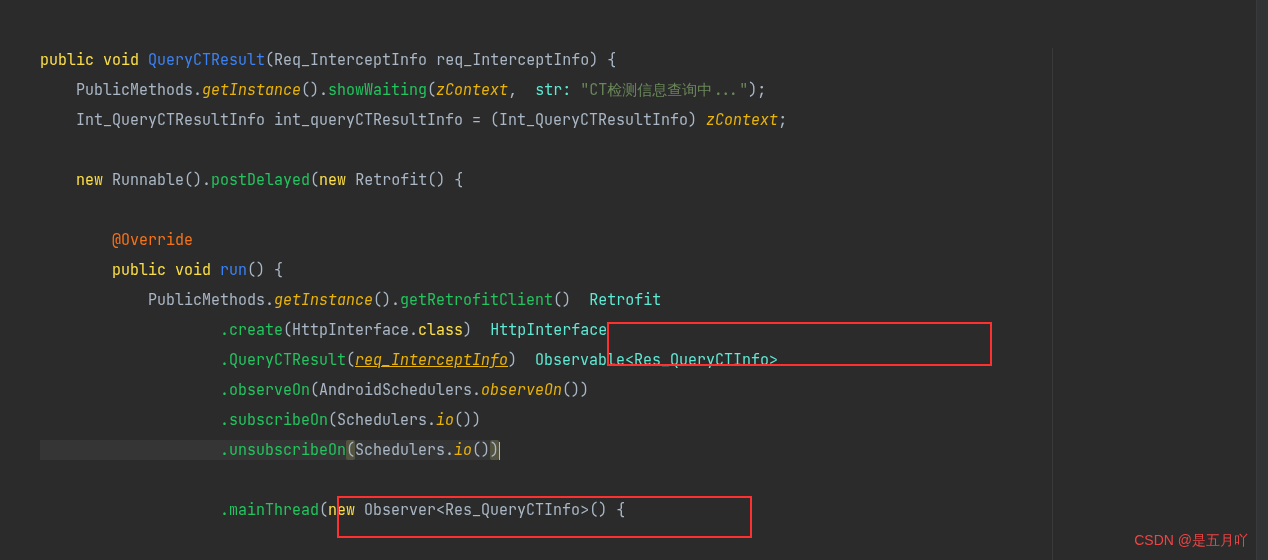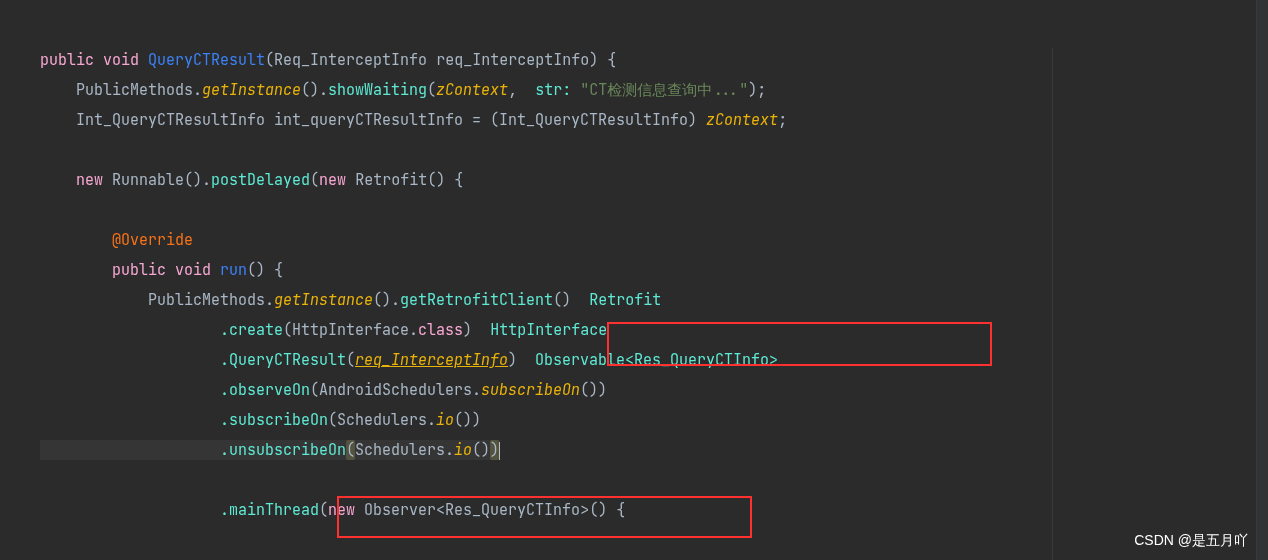--- a/index.html
+++ b/index.html
@@ -10,24 +10,24 @@
       width: 1268px;
       height: 560px;
       overflow: hidden;
       position: relative;
     }
     .editor {
       padding: 15px 40px;
       line-height: 2.0;
       white-space: pre;
     }
-    .kw { color: #f9a8d4; }
+    .kw { color: #fde047; }
     .type { color: #a9b7c6; }
     .method-decl { color: #3b82f6; }
-    .method-call { color: #5eead4; }
+    .method-call { color: #22c55e; }
     .static-italic { color: #eab308; font-style: italic; }
     .string { color: #6a8759; }
     .hint { color: #5eead4; }
     .annotation { color: #f97316; }
     .underline { text-decoration: underline; }
     .punct { color: #a9b7c6; }
     .cursor-hl { background: rgba(255,255,255,0.05); margin-top: 48px; }
     .paren-hl { background: rgba(130, 130, 80, 0.4); border-radius: 2px;}
     .redbox {
       position: absolute;
@@ -48,21 +48,21 @@
       top: 48px;
       right: 215px;
       bottom: 0;
       width: 1px;
       background: #3a3a3a;
     }
     .watermark {
       position: absolute;
       right: 20px;
       bottom: 10px;
-      color: #ffffff;
+      color: #ef4444;
       font-size: 14px;
       font-family: sans-serif;
     }
     .caret {
       display: inline-block;
       width: 1px;
       height: 1.2em;
       background: #bbbbbb;
       vertical-align: text-bottom;
     }
@@ -75,21 +75,21 @@
 <span>    <span class="type">PublicMethods</span><span class="punct">.</span><span class="static-italic">getInstance</span><span class="punct">().</span><span class="method-call">showWaiting</span><span class="punct">(</span><span class="static-italic">zContext</span><span class="punct">, </span> <span class="hint">str:</span> <span class="string">"CT检测信息查询中..."</span><span class="punct">);</span></span>
 <span>    <span class="type">Int_QueryCTResultInfo</span> <span class="type">int_queryCTResultInfo</span><span class="punct"> = </span><span class="punct">(Int_QueryCTResultInfo)</span> <span class="static-italic">zContext</span><span class="punct">;</span></span>
 <span> </span>
 <span>    <span class="kw">new</span> <span class="type">Runnable</span><span class="punct">().</span><span class="method-call">postDelayed</span><span class="punct">(</span><span class="kw">new</span> <span class="type">Retrofit</span><span class="punct">() {</span></span>
 <span> </span>
 <span>        <span class="annotation">@Override</span></span>
 <span>        <span class="kw">public</span> <span class="kw">void</span> <span class="method-decl">run</span><span class="punct">() {</span></span>
 <span>            <span class="type">PublicMethods</span><span class="punct">.</span><span class="static-italic">getInstance</span><span class="punct">().</span><span class="method-call">getRetrofitClient</span><span class="punct">()</span>  <span class="hint">Retrofit</span></span>
 <span>                    <span class="method-call">.create</span><span class="punct">(</span><span class="type">HttpInterface</span><span class="punct">.</span><span class="kw">class</span><span class="punct">)</span>  <span class="hint">HttpInterface</span></span>
 <span>                    <span class="method-call">.QueryCTResult</span><span class="punct">(</span><span class="static-italic underline">req_InterceptInfo</span><span class="punct">)</span>  <span class="hint">Observable&lt;Res_QueryCTInfo&gt;</span></span>
-<span>                    <span class="method-call">.observeOn</span><span class="punct">(</span><span class="type">AndroidSchedulers</span><span class="punct">.</span><span class="static-italic">subscribeOn</span><span class="punct">())</span></span>
+<span>                    <span class="method-call">.observeOn</span><span class="punct">(</span><span class="type">AndroidSchedulers</span><span class="punct">.</span><span class="static-italic">observeOn</span><span class="punct">())</span></span>
 <span>                    <span class="method-call">.subscribeOn</span><span class="punct">(</span><span class="type">Schedulers</span><span class="punct">.</span><span class="static-italic">io</span><span class="punct">())</span></span>
 <span class="cursor-hl">                    <span class="method-call">.unsubscribeOn</span><span class="punct paren-hl">(</span><span class="type">Schedulers</span><span class="punct">.</span><span class="static-italic">io</span><span class="punct">()</span><span class="punct paren-hl">)</span><span class="caret"></span></span>
 <span> </span>
 <span>                    <span class="method-call">.mainThread</span><span class="punct">(</span><span class="kw">new</span> <span class="type">Observer</span><span class="punct">&lt;</span><span class="type">Res_QueryCTInfo</span><span class="punct">&gt;() {</span></span>
 </div>
 
 <div class="redbox" style="left:607px; top:322px; width:385px; height:44px;"></div>
 <div class="redbox" style="left:337px; top:496px; width:415px; height:42px;"></div>
 
 <div class="gutter-line"></div>

